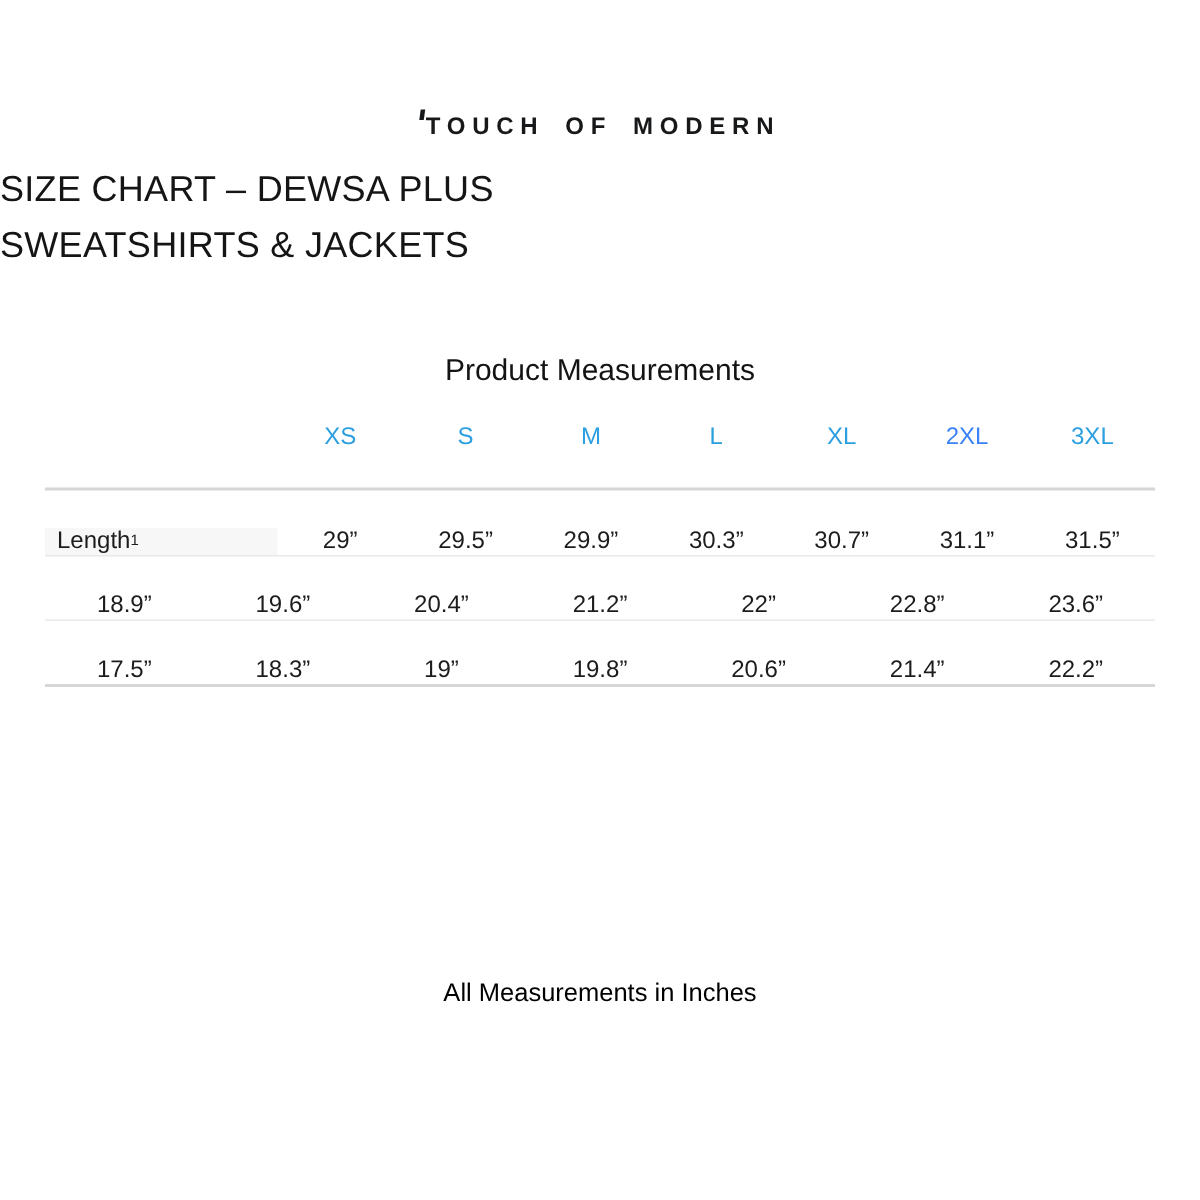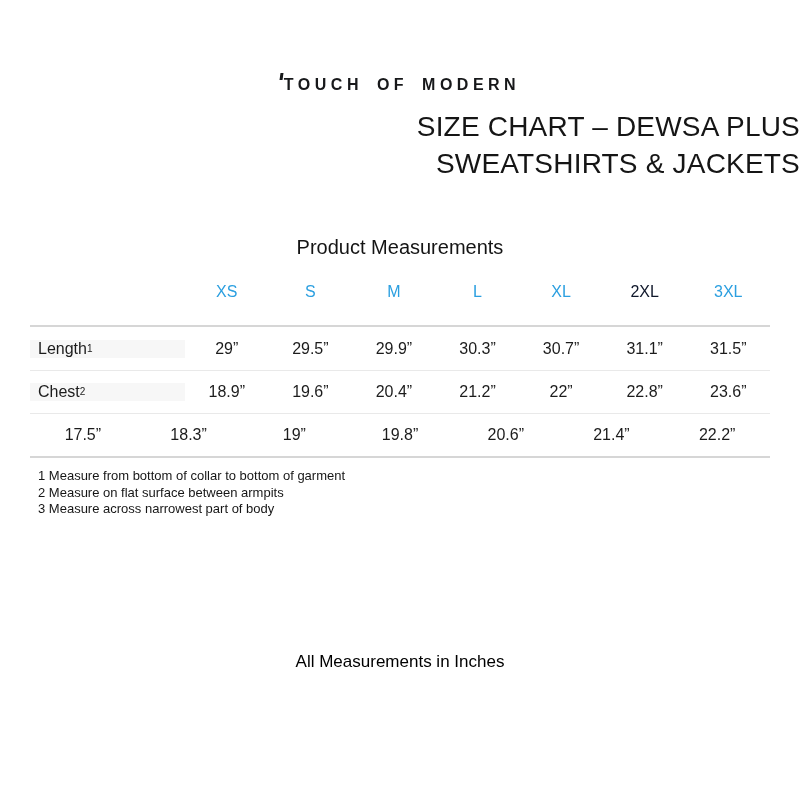--- a/index.html
+++ b/index.html
@@ -39,27 +39,26 @@
     margin-top: -3px;
     transform: skewX(-8deg);
   }
 
   
   .title {
     position: absolute;
     top: 108px;
     left: 0;
     width: 100%;
-    text-align: right;
-    font-size: 28px;
+    text-align: left;
+    font-size: 24px;
     line-height: 37px;
     font-weight: 400;
     color: #151515;
     letter-spacing: 0.2px;
-    padding-left: 43px;
   }
 
   
   .section-heading {
     position: absolute;
     top: 236px;
     left: 0;
     width: 100%;
     text-align: center;
     font-size: 20px;
@@ -86,21 +85,21 @@
     font-size: 16px;
     font-weight: 400;
   }
   .tbody {
     border-top: 2px solid #d6d6d6;
     border-bottom: 2px solid #d6d6d6;
   }
   .trow {
     display: flex;
     height: 43px;
-    align-items: center;
+    align-items: flex-end;
   }
   .trow + .trow { border-top: 1.5px solid #e9e9e9; }
   .row-label {
     width: 155px;
     background: #f7f7f7;
     display: flex;
     align-items: center;
     padding-left: 8px;
     font-size: 16px;
     color: #1c1c1c;
@@ -153,45 +152,41 @@
   <div class="section-heading">Product Measurements</div>
 
   <div class="table-wrap">
 
     <div class="col-headers">
       <div class="col-header accent" style="color: rgb(43, 159, 224);">XS</div>
       <div class="col-header accent" style="color: rgb(43, 159, 224);">S</div>
       <div class="col-header accent" style="color: rgb(43, 159, 224);">M</div>
       <div class="col-header accent" style="color: rgb(43, 159, 224);">L</div>
       <div class="col-header accent" style="color: rgb(43, 159, 224);">XL</div>
-      <div class="col-header accent" style="color: #0f172a;">2XL</div>
+      <div class="col-header accent" style="color: #3b82f6;">2XL</div>
       <div class="col-header accent" style="color: rgb(43, 159, 224);">3XL</div>
     </div>
 
     <div class="tbody">
 
       <div class="trow">
         <div class="row-label">
           <span>Length</span>
             <sup>1</sup>
         </div>
         <div class="cell">29”</div>
         <div class="cell">29.5”</div>
         <div class="cell">29.9”</div>
         <div class="cell">30.3”</div>
         <div class="cell">30.7”</div>
         <div class="cell">31.1”</div>
         <div class="cell">31.5”</div>
       </div>
 
       <div class="trow">
-        <div class="row-label">
-          <span>Chest</span>
-            <sup>2</sup>
-        </div>
         <div class="cell">18.9”</div>
         <div class="cell">19.6”</div>
         <div class="cell">20.4”</div>
         <div class="cell">21.2”</div>
         <div class="cell">22”</div>
         <div class="cell">22.8”</div>
         <div class="cell">23.6”</div>
       </div>
 
       <div class="trow">
@@ -200,21 +195,16 @@
         <div class="cell">19”</div>
         <div class="cell">19.8”</div>
         <div class="cell">20.6”</div>
         <div class="cell">21.4”</div>
         <div class="cell">22.2”</div>
       </div>
 
     </div>
   </div>
 
-  <div class="footnotes">
-    <div>1 Measure from bottom of collar to bottom of garment</div>
-    <div>2 Measure on flat surface between armpits</div>
-    <div>3 Measure across narrowest part of body</div>
-  </div>
 
   <div class="footer-note">All Measurements in Inches</div>
 
 </div>
 
 </body></html>

